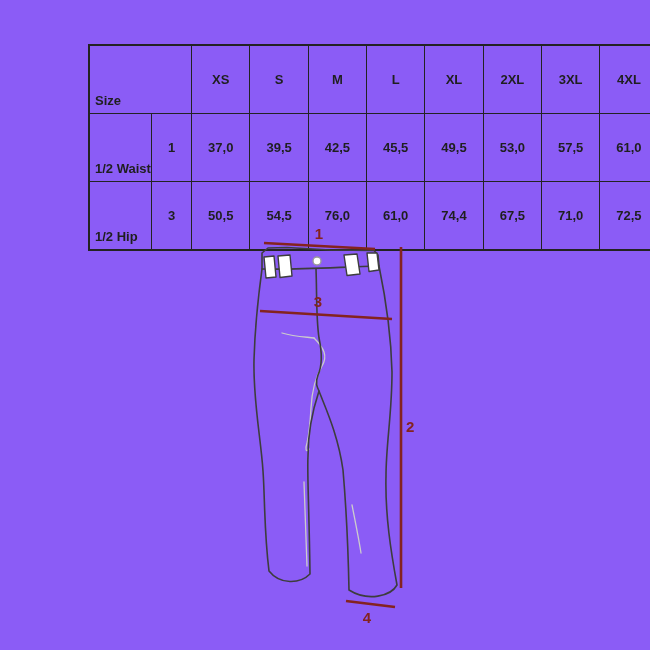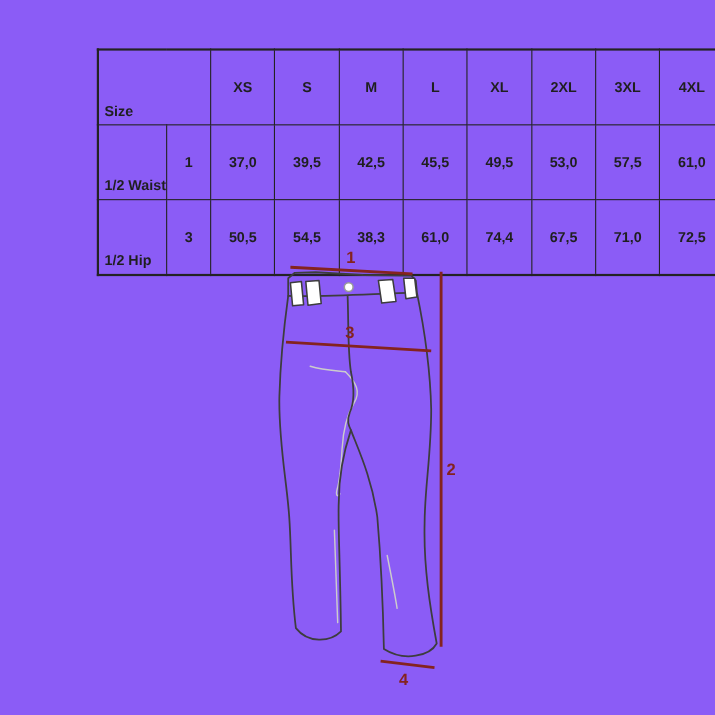--- a/index.html
+++ b/index.html
@@ -80,21 +80,21 @@
       <td>53,0</td>
       <td>57,5</td>
       <td>61,0</td>
       <td>cm</td>
     </tr>
     <tr>
       <td class="label-cell">1/2 Hip</td>
       <td>3</td>
       <td>50,5</td>
       <td>54,5</td>
-      <td>38,3</td>
+      <td>76,0</td>
       <td>61,0</td>
       <td>74,4</td>
       <td>67,5</td>
       <td>71,0</td>
       <td>72,5</td>
       <td>cm</td>
     </tr>
   </tbody>
     </table>
 

